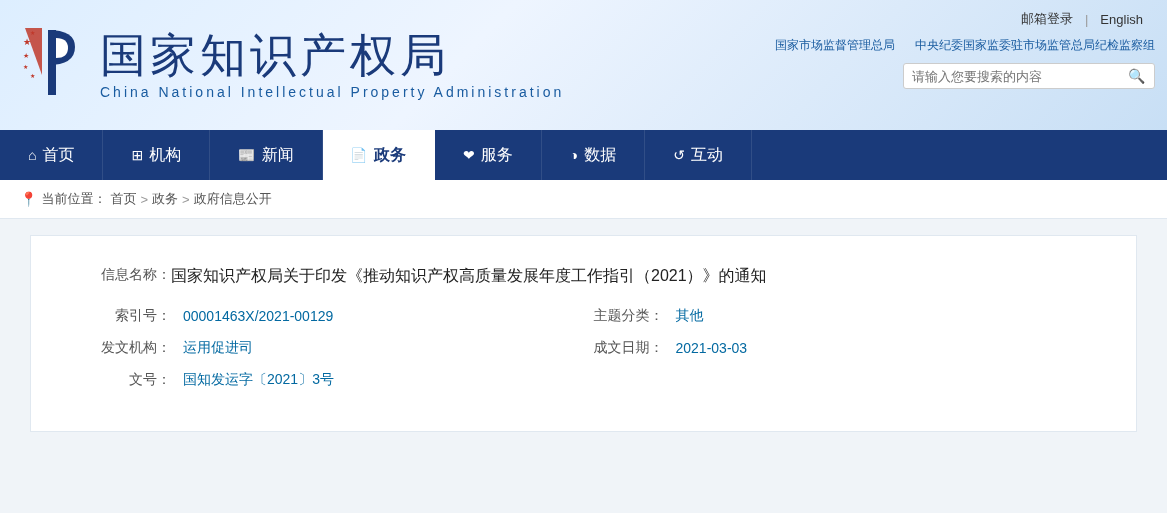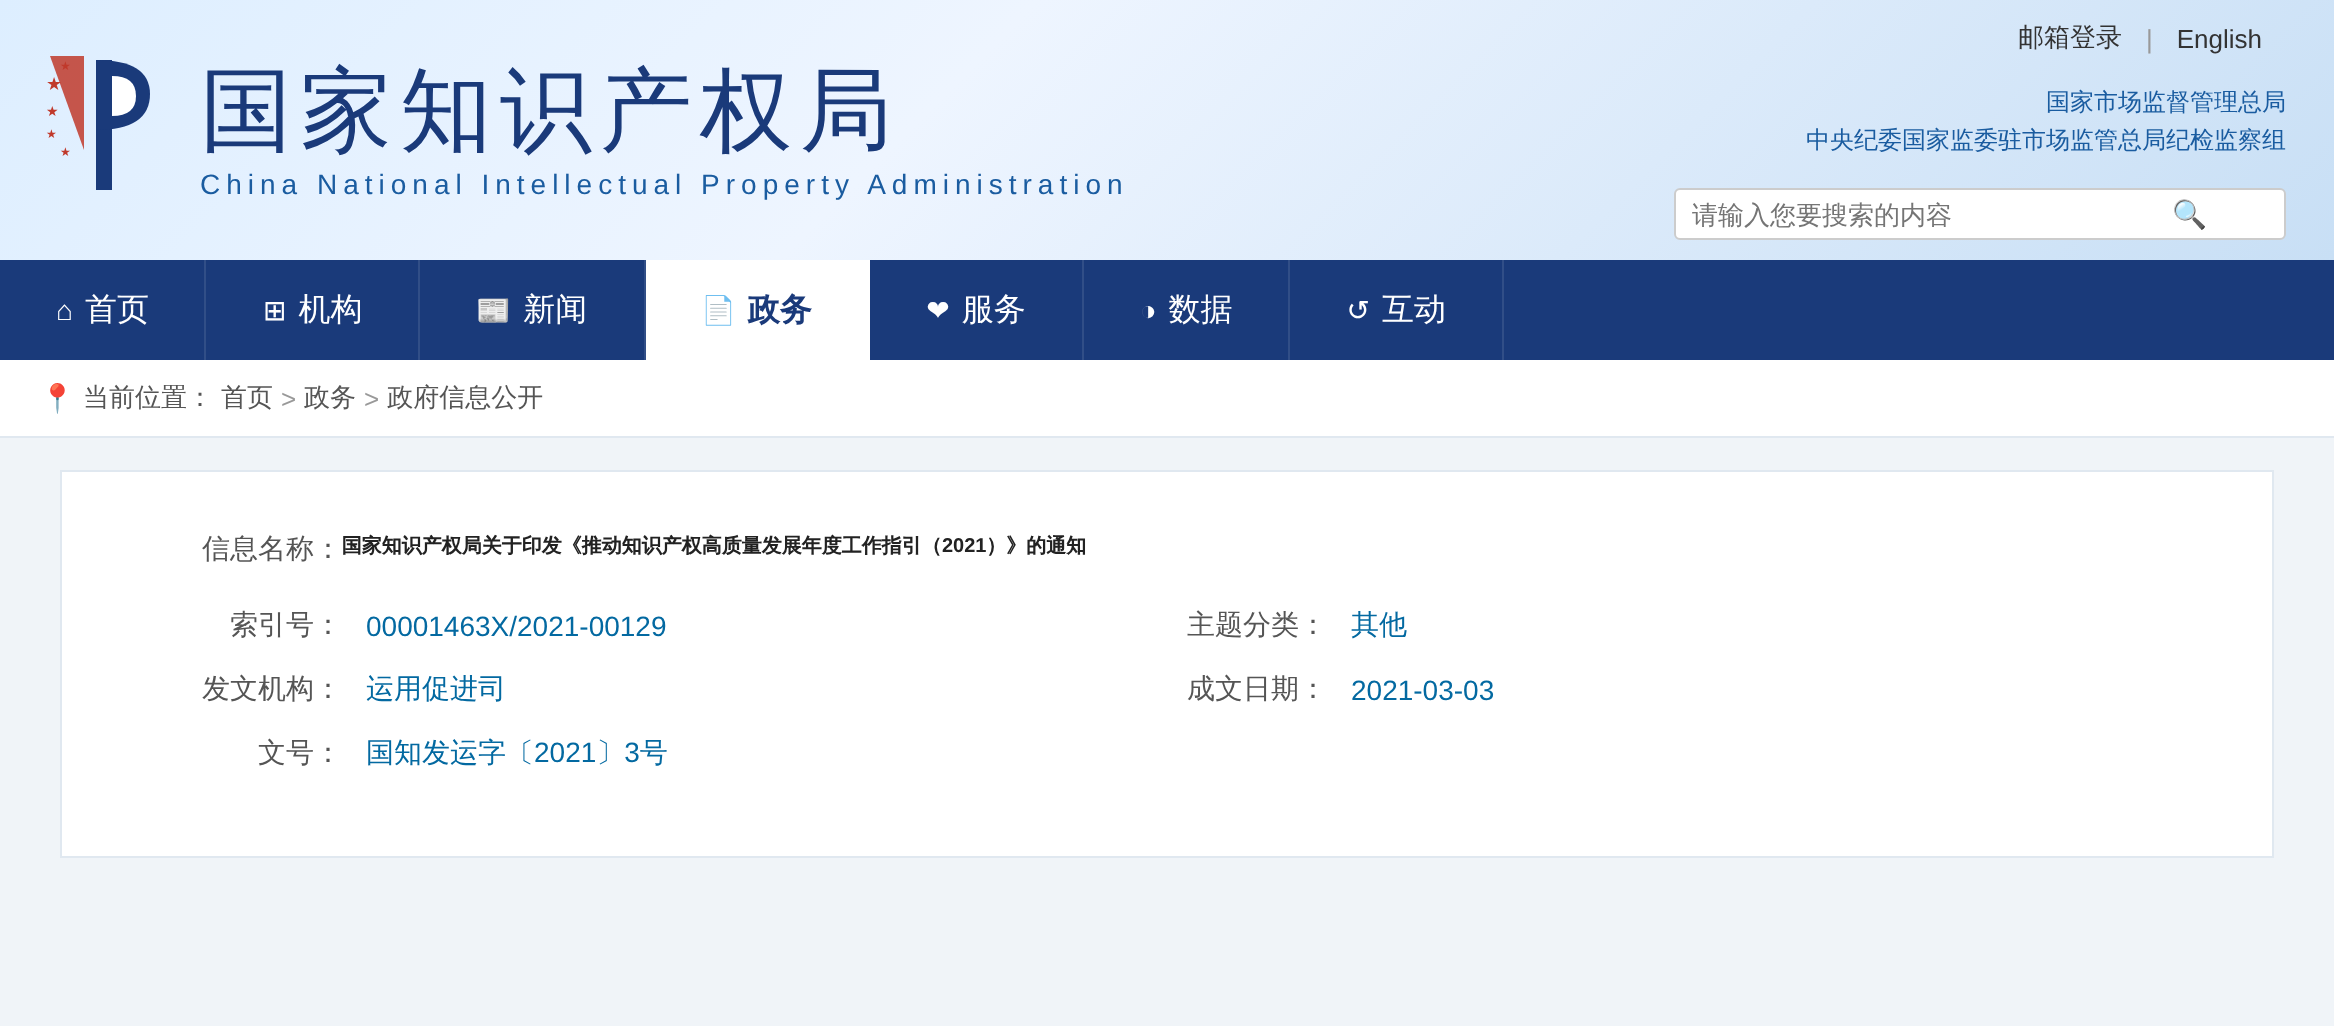--- a/index.html
+++ b/index.html
@@ -41,61 +41,61 @@
       font-size: 14px;
       color: #1a5ca0;
       letter-spacing: 3px;
       margin-top: 4px;
     }
     .header-right {
       flex: 1;
       display: flex;
       flex-direction: column;
       align-items: flex-end;
-      padding: 10px 24px 10px 0;
-      justify-content: space-between;
+      padding: 10px 12px 10px 0;
     }
     .header-links {
       display: flex;
       align-items: center;
       gap: 0;
       margin-bottom: 8px;
     }
     .header-link {
       font-size: 13px;
       color: #333;
       padding: 0 12px;
       cursor: pointer;
       text-decoration: none;
     }
     .header-divider {
       color: #999;
       font-size: 13px;
     }
     .header-sub-links {
       display: flex;
-      flex-direction: column;
+      flex-direction: row;
       align-items: flex-end;
       margin-bottom: 8px;
+      gap: 20px;
     }
     .header-sub-link {
       font-size: 12px;
       color: #1a5ca0;
       cursor: pointer;
       line-height: 1.6;
       text-decoration: none;
     }
     .search-bar {
       display: flex;
       align-items: center;
       background: white;
       border: 1px solid #ccc;
       border-radius: 3px;
       padding: 4px 8px;
-      width: 306px;
+      width: 252px;
     }
     .search-input {
       border: none;
       outline: none;
       font-size: 13px;
       color: #999;
       width: 240px;
       background: transparent;
     }
     .search-btn {
@@ -195,22 +195,22 @@
       color: #555;
       margin: 0 6px;
       flex-shrink: 0;
     }
     .info-value {
       color: #0369a1;
       flex: 1;
     }
     .info-title-value {
       color: #222;
-      font-size: 10px;
-      font-weight: bold;
+      font-size: 16px;
+      font-weight: normal;
     }
     .info-half {
       display: flex;
       flex: 1;
       align-items: center;
     }
     .info-row-double {
       display: flex;
       margin-bottom: 14px;
       font-size: 14px;

